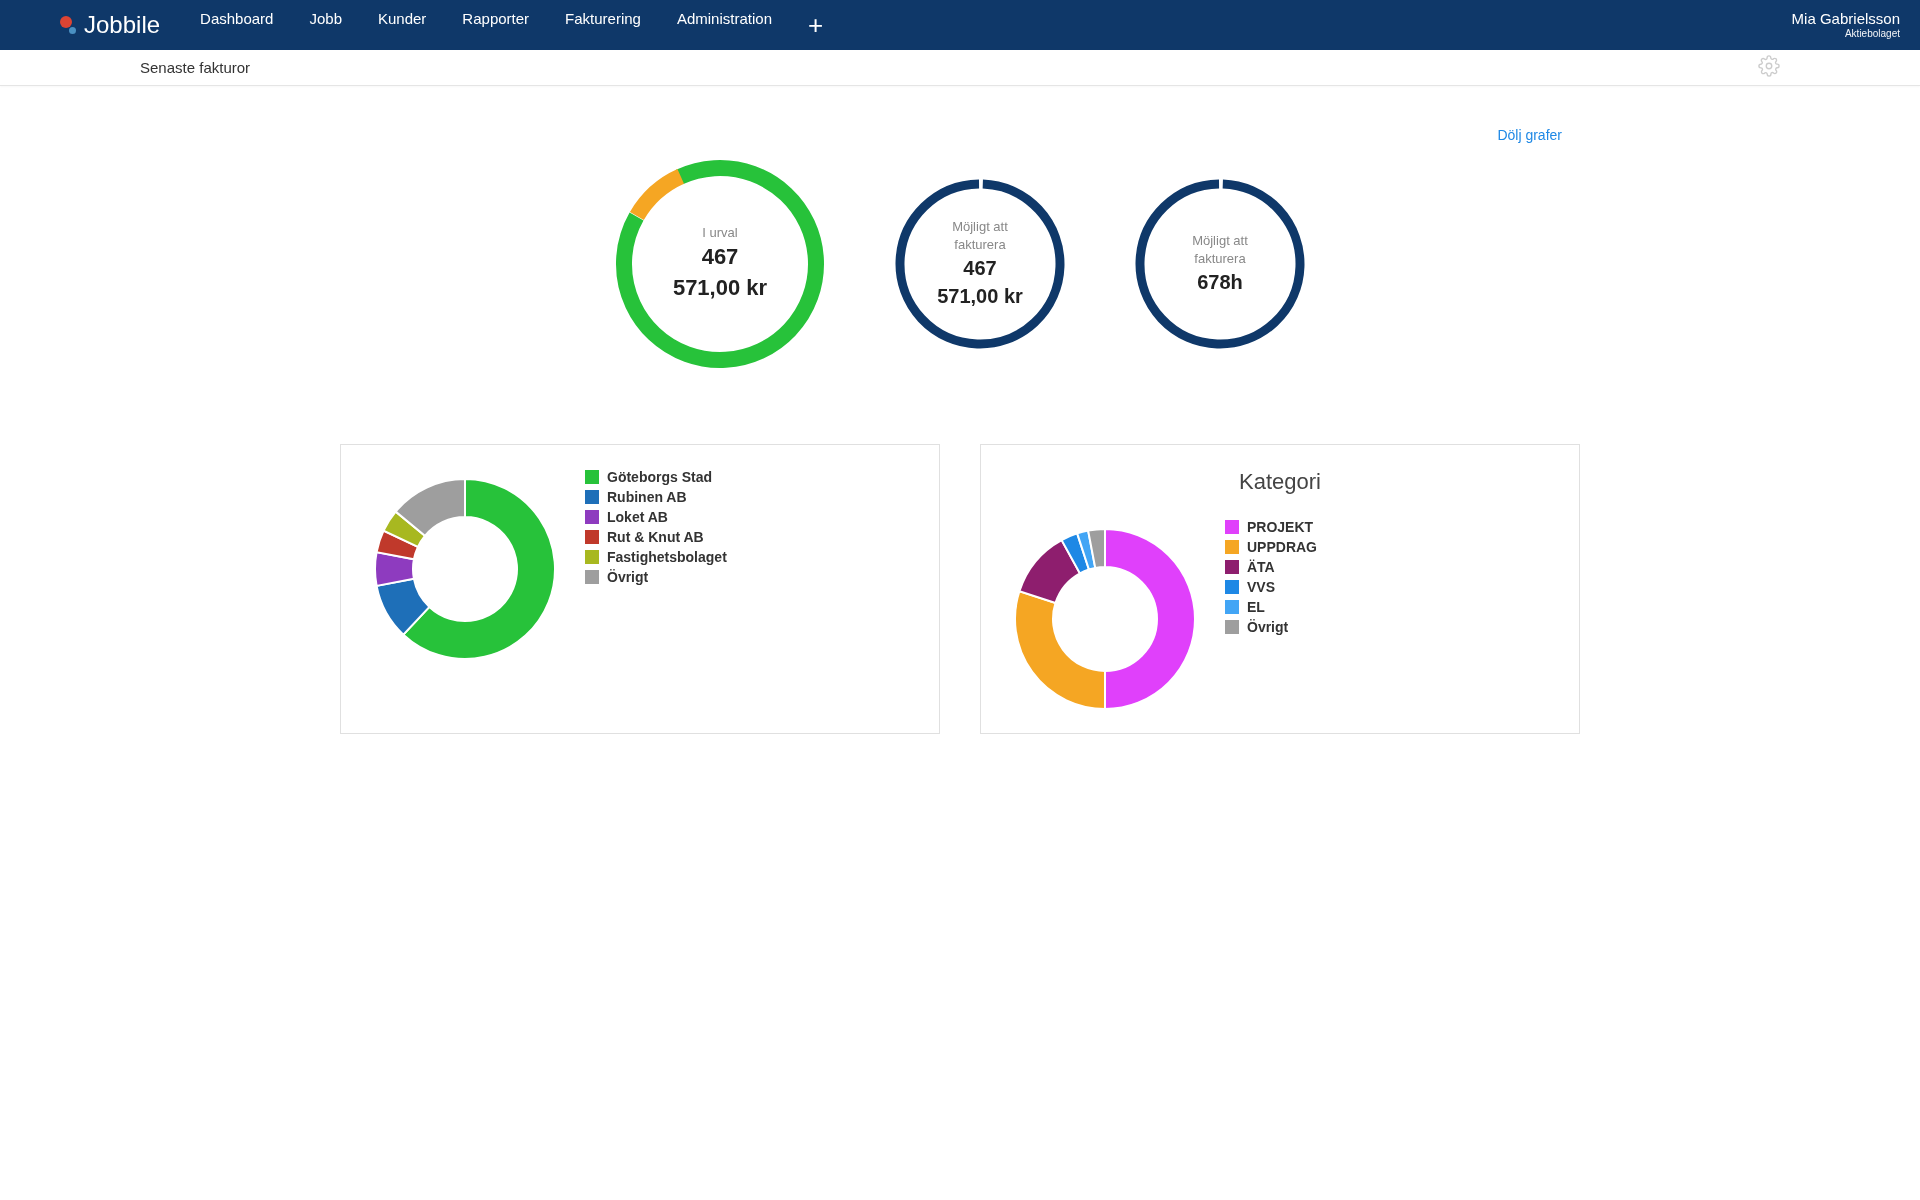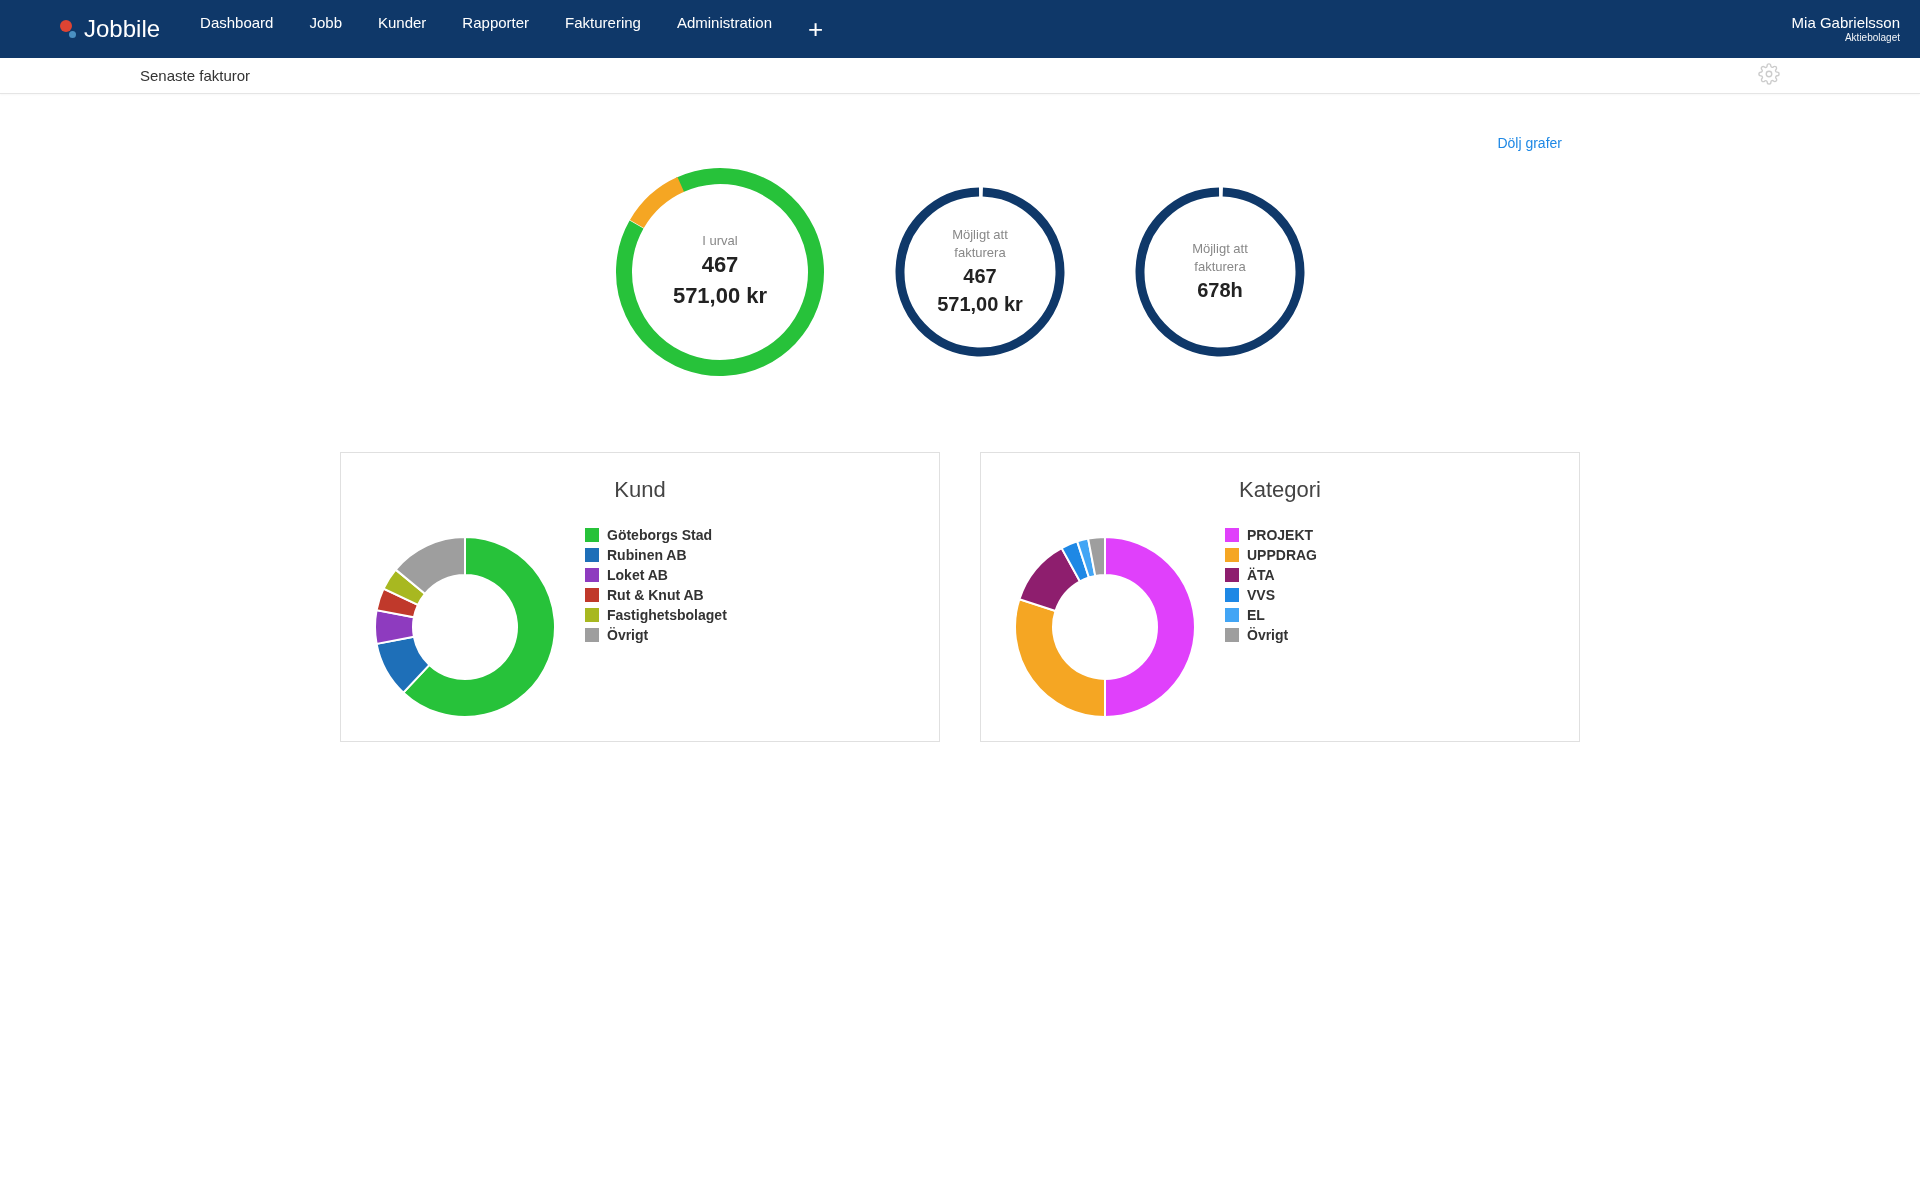--- a/index.html
+++ b/index.html
@@ -2,21 +2,21 @@
 <html><head>
 <meta charset="utf-8">
 <style>
   * { box-sizing: border-box; margin: 0; padding: 0; }
   body { font-family: -apple-system, BlinkMacSystemFont, "Segoe UI", Helvetica, Arial, sans-serif; background: #fff; color: #333; }
   
   
   .topnav {
     background: #0f3869;
     color: #fff;
-    height: 58px;
+    height: 50px;
     display: flex;
     align-items: center;
     padding: 0 20px 0 60px;
   }
   .logo {
     display: flex;
     align-items: center;
     gap: 6px;
     margin-right: 40px;
     font-size: 24px;
@@ -175,21 +175,20 @@
         <div class="circle-label">Möjligt att fakturera</div>
         <div class="circle-value">678h</div>
       </div>
     </div>
 
   </div>
 
   <div class="panels">
 
     <div class="panel">
-      <div class="panel-title">Kund</div>
       <div class="panel-body">
         <div class="donut-wrap">
           <svg id="donut-kund" width="200" height="200" viewBox="0 0 200 200">
               <path d="M 100 10 A 90 90 0 1 1 38.390760466418016 165.60717646792705 L 64.40355049170819 137.9063686259134 A 52 52 0 1 0 100 48 Z" fill="#27c23a" stroke="#fff" stroke-width="2"></path>
               <path d="M 38.390760466418016 165.60717646792705 A 90 90 0 0 1 11.59414743441802 116.86431831271521 L 48.92106296210819 109.74382835845768 A 52 52 0 0 0 64.40355049170819 137.9063686259134 Z" fill="#1e6fb8" stroke="#fff" stroke-width="2"></path>
               <path d="M 11.59414743441802 116.86431831271521 A 90 90 0 0 1 11.59414743441802 83.13568168728477 L 48.921062962108195 90.25617164154231 A 52 52 0 0 0 48.92106296210819 109.74382835845768 Z" fill="#8e3bbf" stroke="#fff" stroke-width="2"></path>
               <path d="M 11.59414743441802 83.13568168728477 A 90 90 0 0 1 18.565565278058244 61.67986375914346 L 52.94899327176699 77.85947683861622 A 52 52 0 0 0 48.921062962108195 90.25617164154231 Z" fill="#c0392b" stroke="#fff" stroke-width="2"></path>
               <path d="M 18.565565278058244 61.67986375914346 A 90 90 0 0 1 30.65380815017896 42.63184092261793 L 59.93331137565896 66.85395253306814 A 52 52 0 0 0 52.94899327176699 77.85947683861622 Z" fill="#a8b820" stroke="#fff" stroke-width="2"></path>
               <path d="M 30.65380815017896 42.63184092261793 A 90 90 0 0 1 99.99999999999999 10 L 99.99999999999999 48 A 52 52 0 0 0 59.93331137565896 66.85395253306814 Z" fill="#9e9e9e" stroke="#fff" stroke-width="2"></path>
             </svg>

